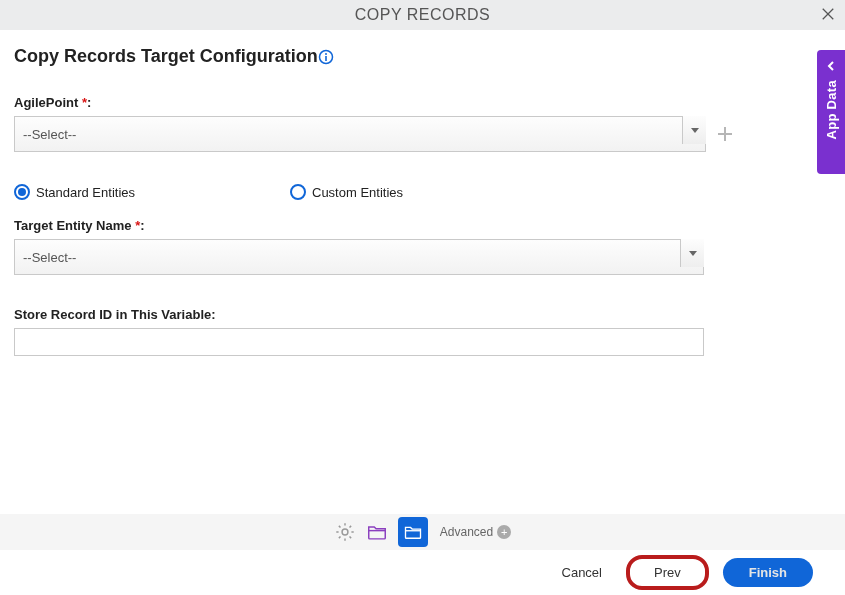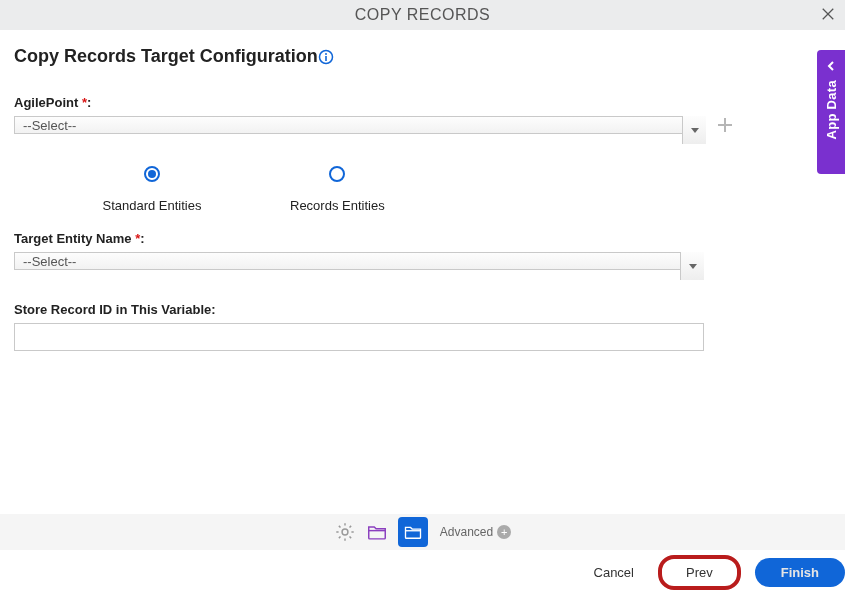--- a/index.html
+++ b/index.html
@@ -83,21 +83,21 @@
       display: flex;
       align-items: center;
       gap: 10px;
     }
     .select-control {
       flex: 0 0 692px;
       position: relative;
     }
     .select-input {
       width: 100%;
-      height: 18px;
+      height: 36px;
       background: linear-gradient(#fdfdfd, #f2f2f2);
       border: 1px solid #c9c9c9;
       padding: 0 28px 0 8px;
       font-size: 13px;
       color: #555;
       cursor: pointer;
       display: flex;
       align-items: center;
     }
     .select-caret {
@@ -129,23 +129,22 @@
     }
     .radio-row {
       display: flex;
       gap: 0;
       margin-top: 24px;
       margin-bottom: 18px;
     }
     .radio-option {
       display: flex;
       align-items: center;
-      gap: 16px;
-      cursor: pointer;
-      flex-direction: column;
+      gap: 6px;
+      cursor: pointer;
     }
     .radio-option:first-child {
       width: 276px;
     }
     .radio-circle {
       width: 16px;
       height: 16px;
       border-radius: 50%;
       border: 2px solid #1066d8;
       display: flex;
@@ -235,21 +234,21 @@
     .footer {
       position: absolute;
       bottom: 0;
       left: 0;
       right: 0;
       height: 45px;
       display: flex;
       align-items: center;
       justify-content: flex-end;
       gap: 14px;
-      padding: 0 0;
+      padding: 0 32px;
       background: #fff;
     }
     .btn-link {
       background: none;
       border: none;
       color: #333;
       font-size: 13px;
       cursor: pointer;
       padding: 6px 10px;
     }
@@ -350,21 +349,21 @@
     </div>
   </div>
 
   <div class="radio-row">
     <div class="radio-option">
       <span class="radio-circle selected"></span>
       <span class="radio-label">Standard Entities</span>
     </div>
     <div class="radio-option">
       <span class="radio-circle"></span>
-      <span class="radio-label">Records Entities</span>
+      <span class="radio-label">Custom Entities</span>
     </div>
   </div>
 
   <div class="form-group">
     <label class="form-label">
       <span>Target Entity Name</span> <span class="required">*</span>:
     </label>
     <div class="select-row">
       <div class="select-control" style="flex:0 0 690px;">
         <div class="select-input">--Select--</div>

